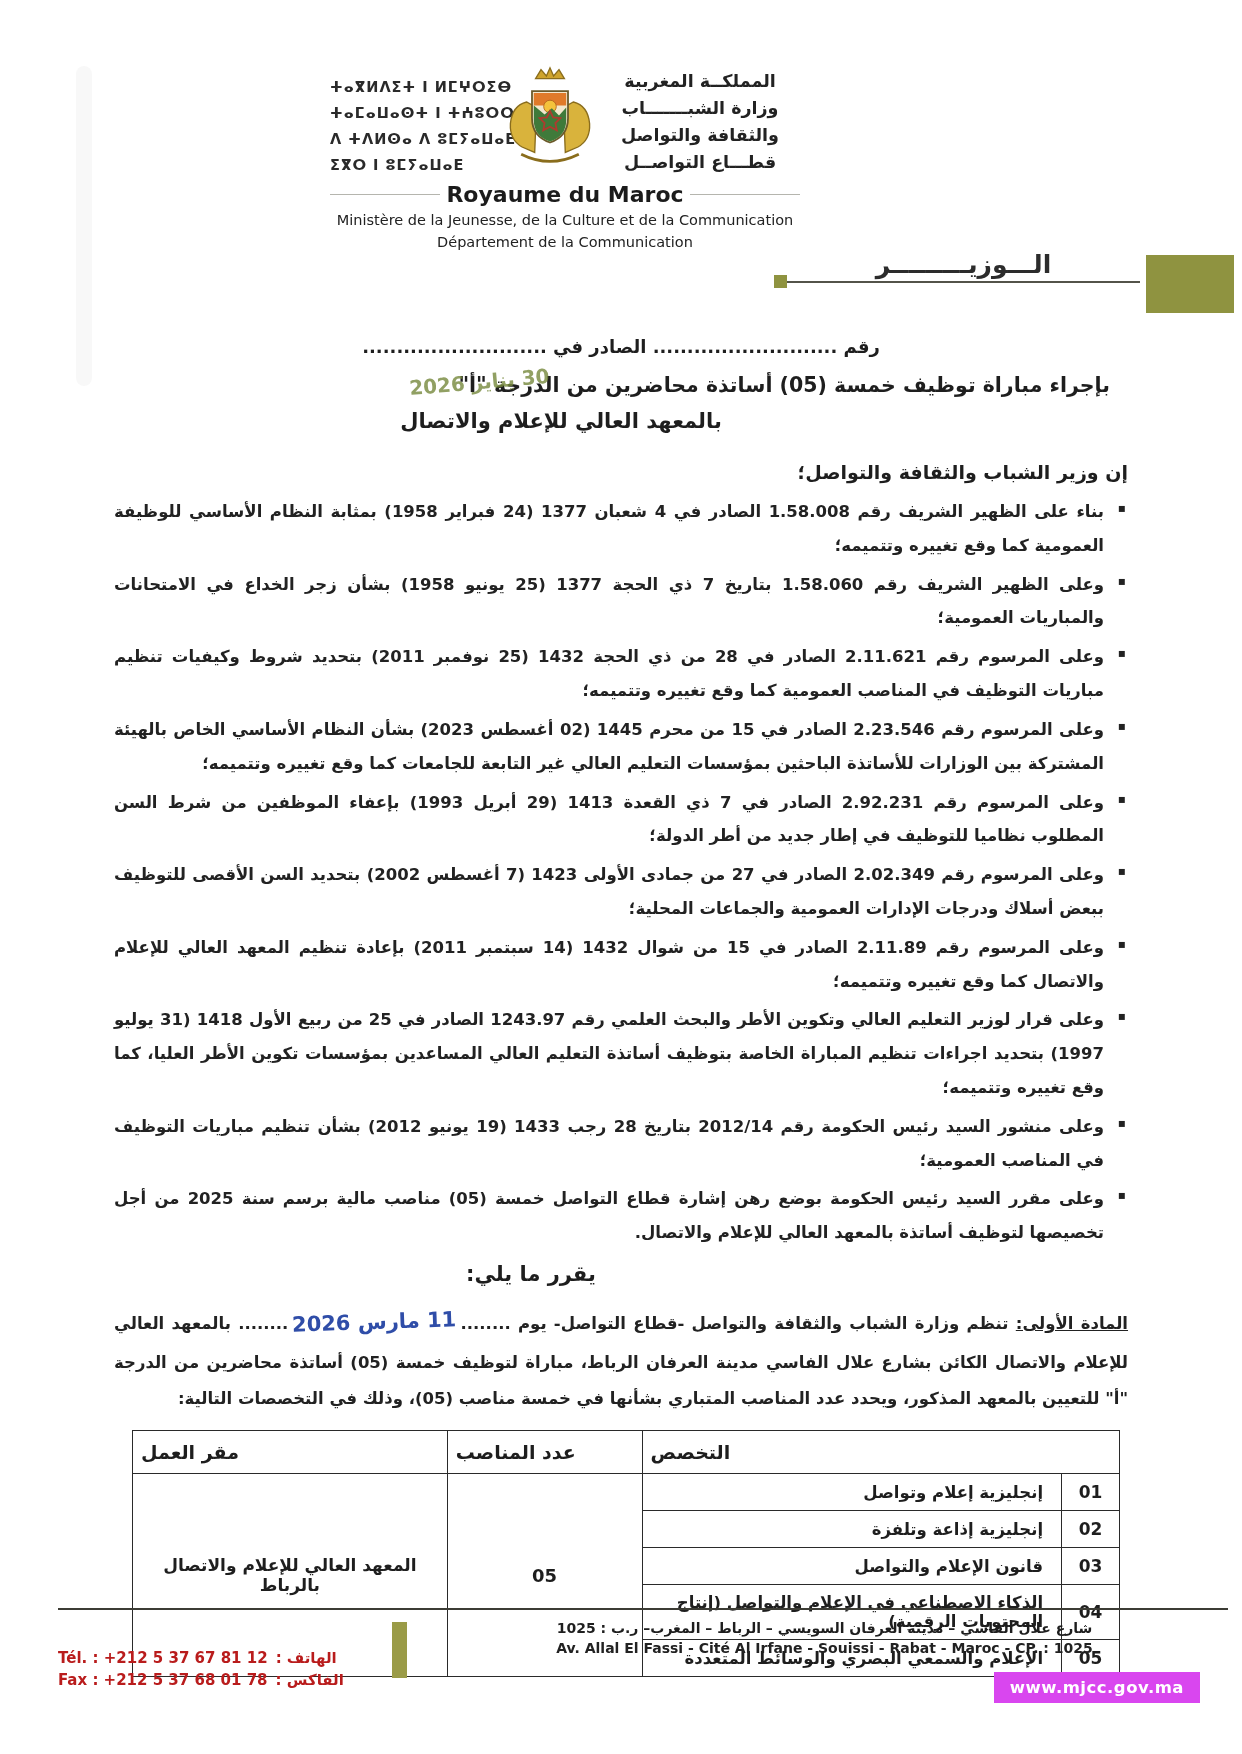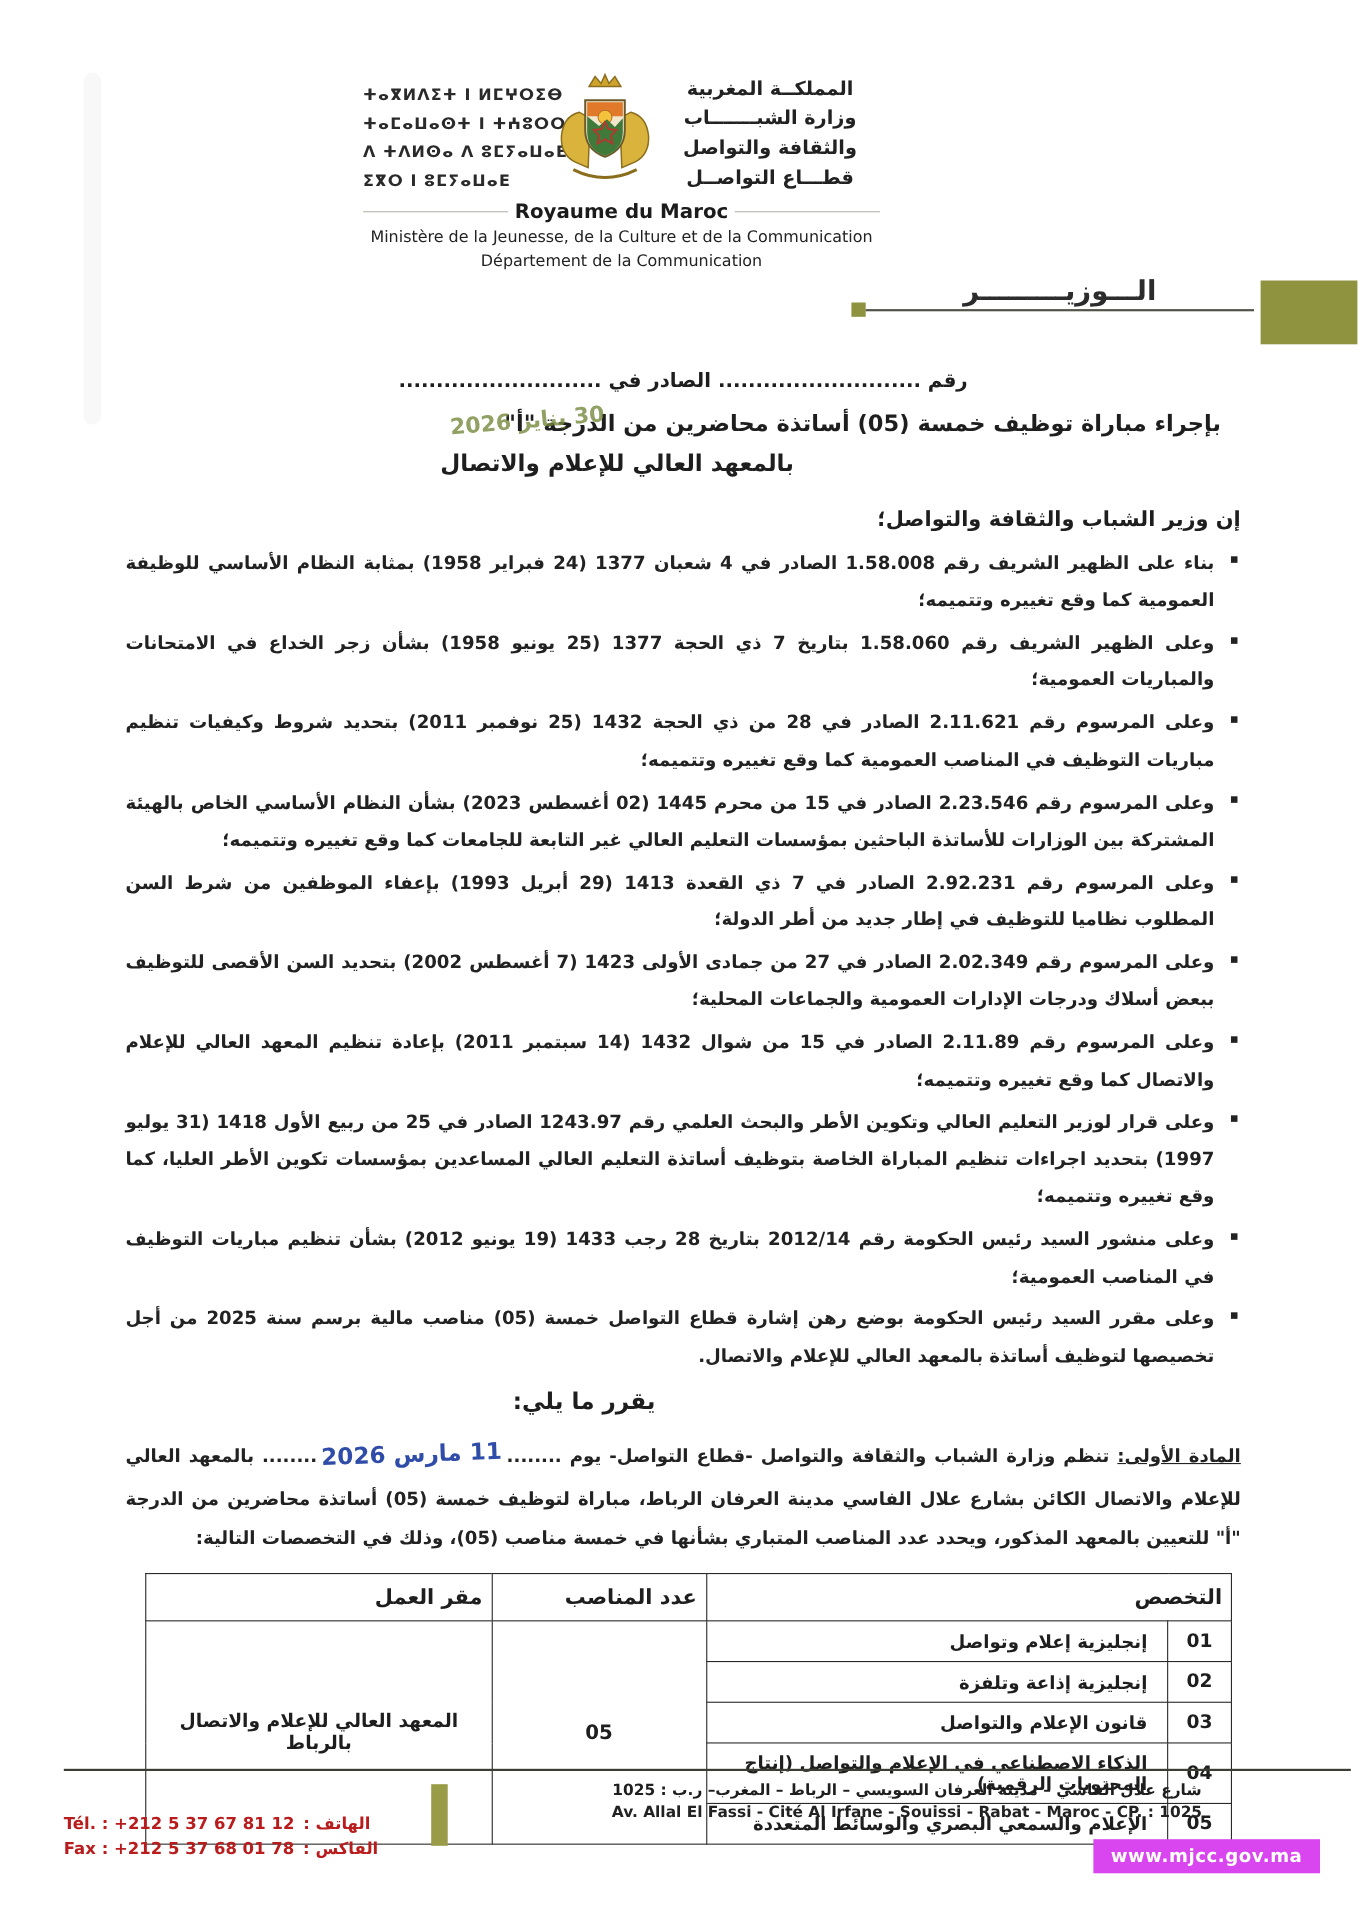--- a/index.html
+++ b/index.html
@@ -14,21 +14,21 @@
   
   .header-block { position:absolute; top:64px; left:330px; width:470px; }
   .header-row { display:flex; align-items:flex-start; gap:4px; direction:ltr; }
   .tifinagh { width:160px; font-size:14.5px; line-height:1.8; letter-spacing:1px;
     color:#2a2a2a; font-weight:bold; padding-top:10px; white-space:nowrap; }
   .emblem-wrap { width:112px; text-align:center; }
   .arabic-head { width:180px; direction:rtl; text-align:center; font-weight:bold;
     font-size:17.5px; line-height:1.55; color:#222; padding-top:4px; }
   .royaume { display:flex; align-items:center; gap:6px; margin-top:2px; }
   .royaume .hline { flex:1; height:1px; background:#b5b5ae; }
-  .royaume b { font-size:18px; color:#1b1b1b; }
+  .royaume b { font-size:22px; color:#1b1b1b; }
   .min-fr { text-align:center; font-size:14.5px; line-height:1.5; color:#222; margin-top:3px; }
 
   
   .minister-block { position:absolute; top:250px; right:8px; width:460px; }
   .minister-row { display:flex; align-items:flex-end; direction:ltr; }
   .minister-word-wrap { flex:1; border-bottom:2px solid #53534a; text-align:center;
     position:relative; padding-bottom:2px; }
   .minister-word { font-size:25px; font-weight:bold; color:#2c2c2c; direction:rtl; }
   .sq-small { width:13px; height:13px; background:#8f9340; margin-bottom:-5px; }
   .sq-big { width:88px; height:58px; background:#8f9340; margin-left:6px; margin-bottom:-30px; }
@@ -65,21 +65,21 @@
   .article { font-size:16.5px; font-weight:bold; line-height:2.15; text-align:justify;
     color:#222; margin-bottom:14px; }
   .article .art-label { text-decoration:underline; }
   .hand-date { color:#2f4da8; font-size:21px; font-weight:800; display:inline-block;
     transform:rotate(-2deg); margin:0 4px; white-space:nowrap; }
   .dots { letter-spacing:1px; }
 
   
   table.spec-table { border-collapse:collapse; width:988px; direction:rtl; margin-right:8px; }
   table.spec-table th, table.spec-table td { border:1.6px solid #2a2a2a; }
-  table.spec-table th { font-size:19px; font-weight:bold; padding:10px 8px; text-align:right; }
+  table.spec-table th { font-size:19px; font-weight:bold; padding:10px 8px; text-align:left; }
   td.num-cell { width:58px; text-align:center; font-size:17px; font-weight:bold; padding:8px 4px; }
   td.spec-cell { width:420px; text-align:right; font-size:16.5px; font-weight:bold;
     padding:8px 18px 8px 8px; }
   td.pos-cell { width:195px; text-align:center; font-size:18px; font-weight:bold; }
   td.work-cell { width:315px; text-align:center; font-size:17px; font-weight:bold; padding:8px; }
 
   
   .footer { position:absolute; left:58px; right:14px; top:1608px;
     border-top:2.5px solid #3c3c35; padding-top:10px; direction:ltr;
     display:flex; align-items:flex-start; gap:14px; }

